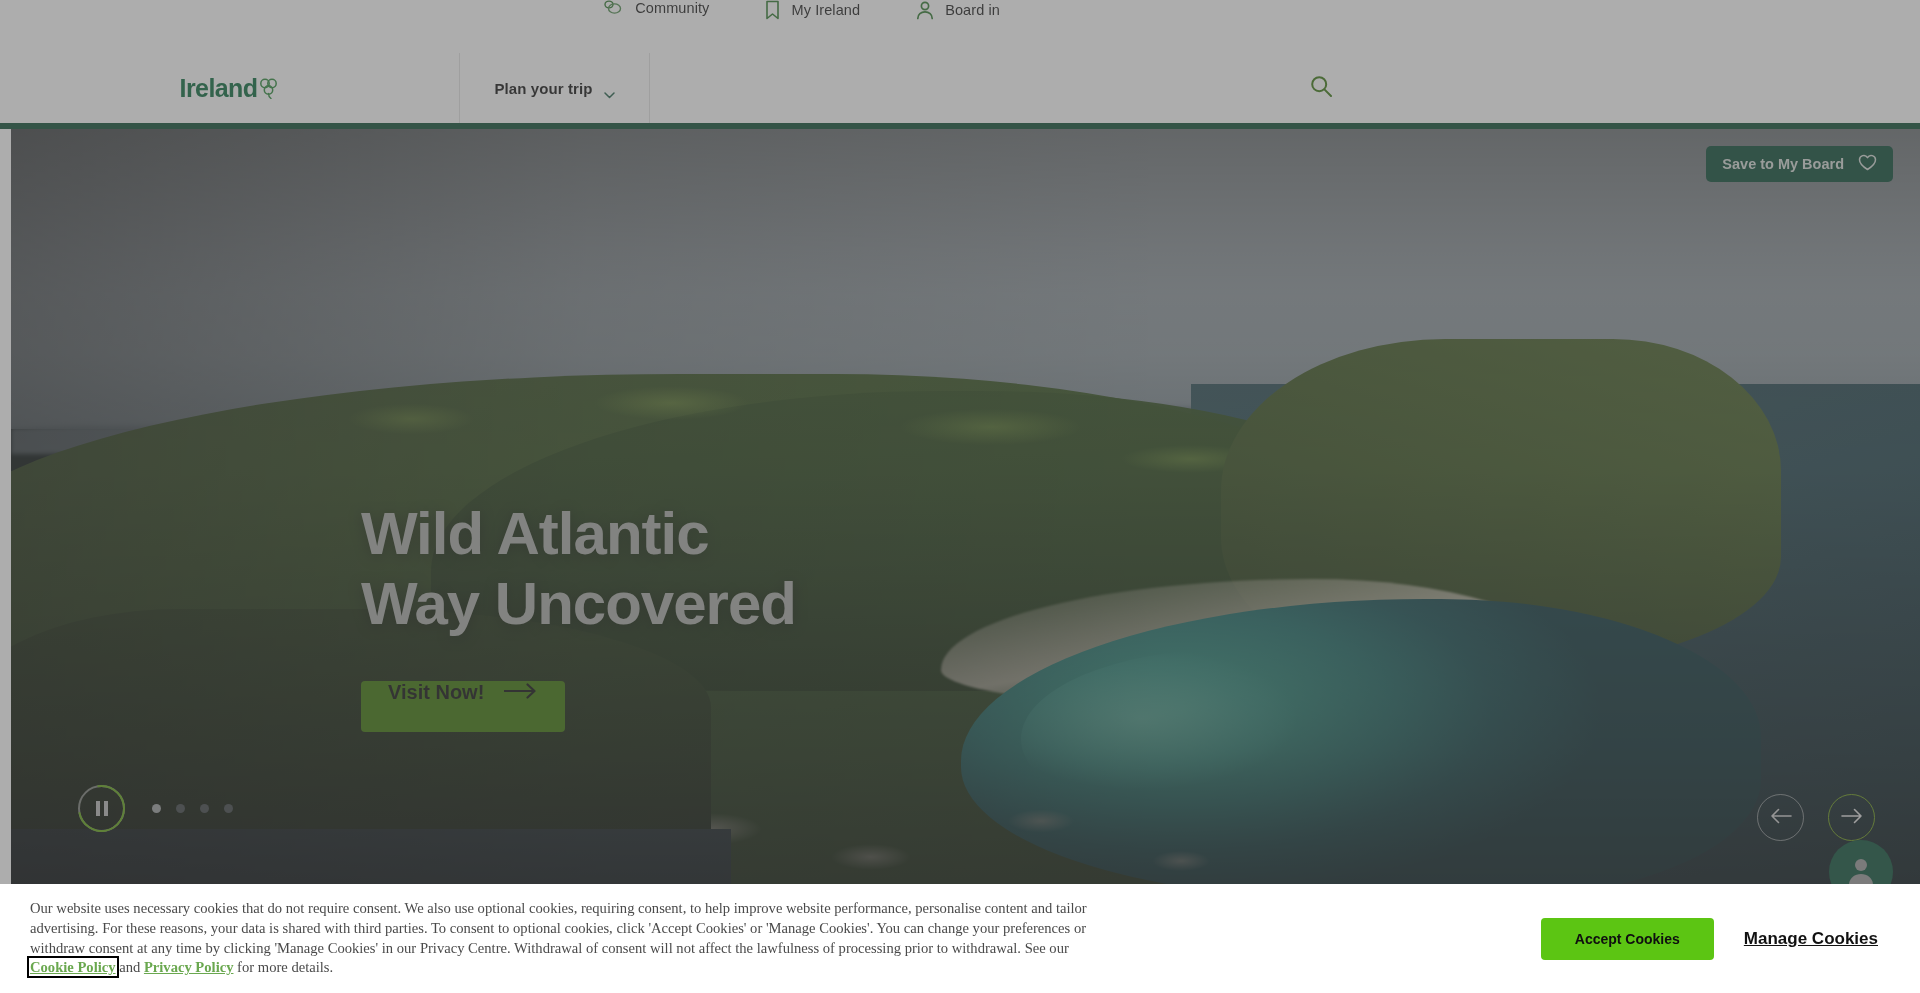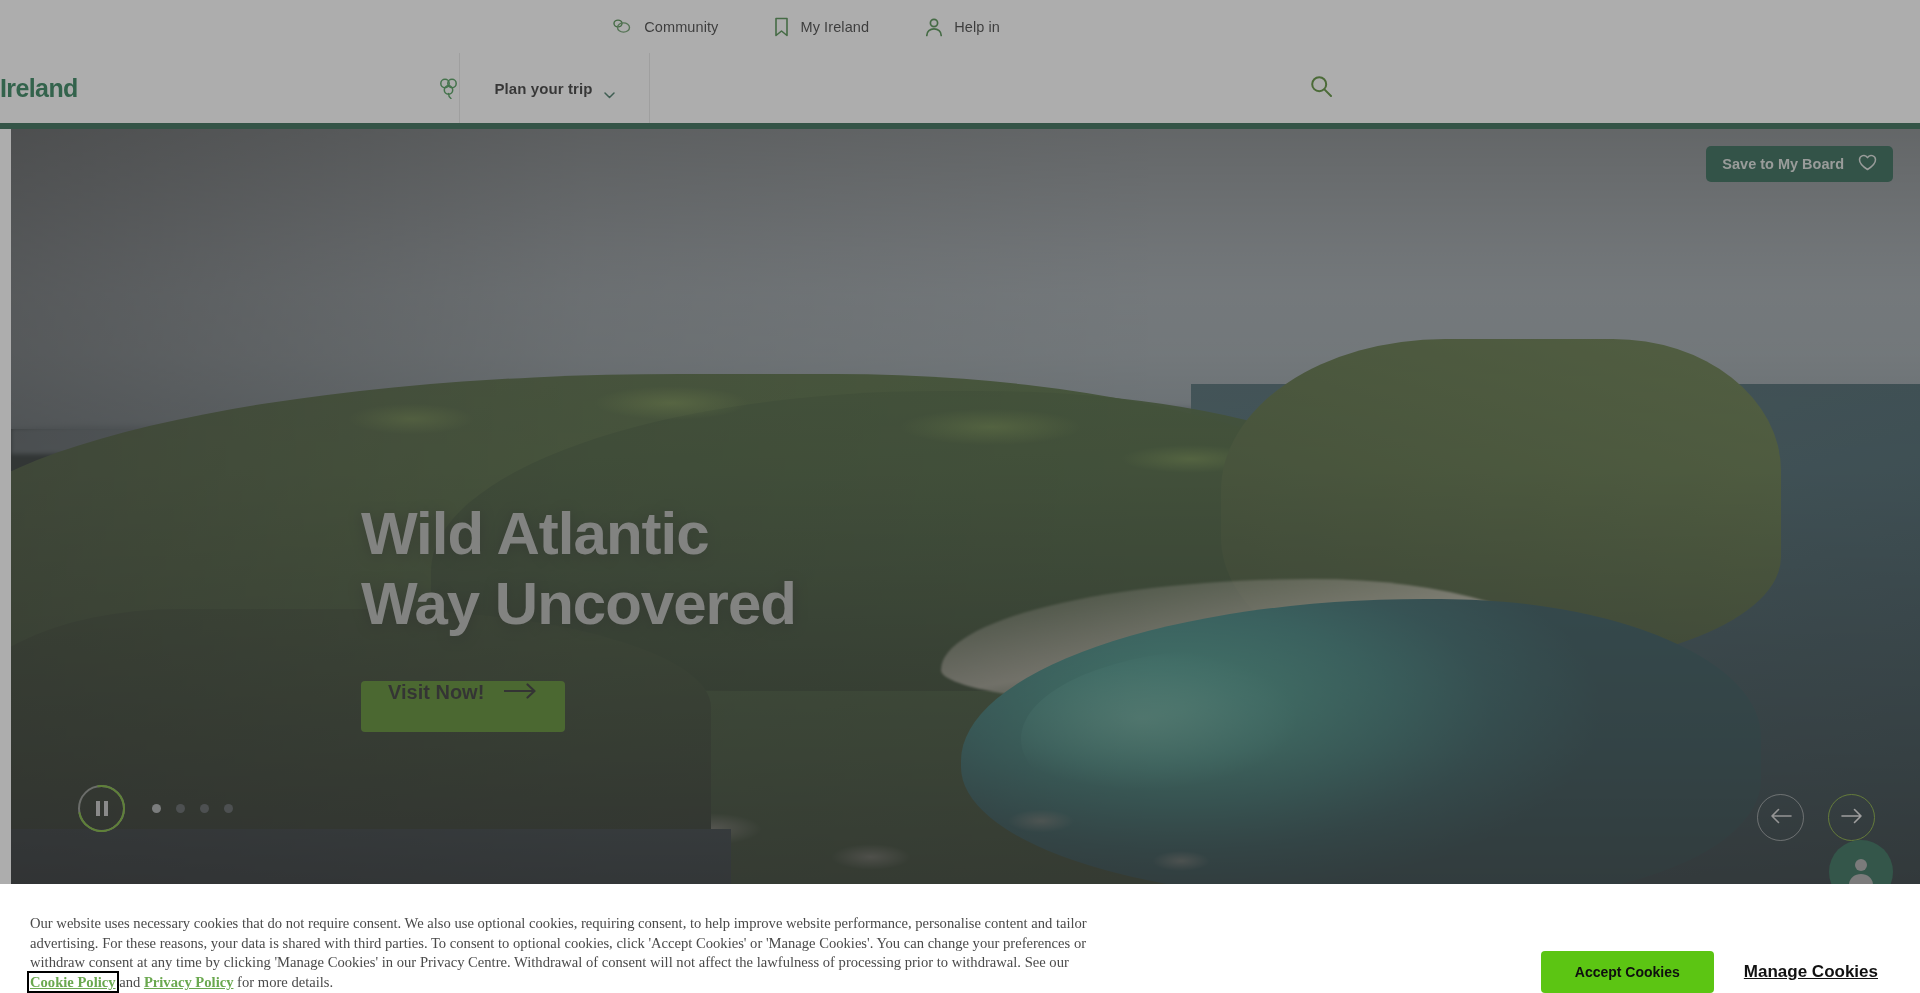--- a/index.html
+++ b/index.html
@@ -14,37 +14,37 @@
   
   #dim-overlay {
     position: absolute; left: 0; top: 0; width: 1920px; height: 884px;
     background: rgba(92,92,92,0.50); z-index: 60; pointer-events: none;
   }
 
   
   #utility-bar {
     position: absolute; left: 0; top: 0; width: 1760px; height: 53px;
     background: #ffffff; z-index: 20;
-    display: flex; align-items: center; justify-content: flex-end;
+    display: flex; align-items: flex-start; justify-content: flex-end;
     padding-right: 760px;
   }
   .util-item {
     display: flex; align-items: center; gap: 11px;
     margin-left: 56px; cursor: pointer;
   }
   .util-label { font-size: 14.5px; color: #1c1c1c; letter-spacing: .1px; }
   .util-ico { display: flex; align-items: center; }
 
   
   #main-nav {
     position: absolute; left: 0; top: 53px; width: 1920px; height: 70px;
     background: #ffffff; z-index: 20; display: flex; align-items: stretch;
   }
   #logo-cell {
-    width: 460px; display: flex; align-items: center; justify-content: space-between;
+    width: 460px; display: flex; align-items: center; justify-content: center;
     border-right: 1px solid #e3e3e3; cursor: pointer;
   }
   #logo-text {
     font-size: 25px; font-weight: bold; color: #0a6b3d;
     letter-spacing: -0.6px; display: flex; align-items: center;
   }
   .nav-cell {
     display: flex; align-items: center; justify-content: center; gap: 11px;
     padding: 0 28px; border-right: 1px solid #e3e3e3; cursor: pointer;
     min-width: 190px;
@@ -214,21 +214,21 @@
   
   #chat-widget {
     position: absolute; right: 38px; bottom: -20px; width: 64px; height: 64px;
     border-radius: 50%; background: #0c5138; z-index: 15;
     display: flex; align-items: center; justify-content: center; cursor: pointer;
   }
 
   
   #cookie-banner {
     position: absolute; left: 0; top: 884px; width: 1920px; height: 109px;
-    background: #ffffff; z-index: 70; display: flex; align-items: flex-end;
+    background: #ffffff; z-index: 70; display: flex; align-items: center;
   }
   #cookie-text {
     width: 1060px; margin-left: 30px;
     font-family: "Liberation Serif", serif;
     font-size: 14.6px; line-height: 19.8px; color: #4a4a4a;
   }
   .cookie-link {
     color: #6aa84f; font-weight: bold; text-decoration: underline; cursor: pointer;
   }
   .cookie-link.focused { outline: 2px solid #000; outline-offset: 1px; }
@@ -353,21 +353,21 @@
       </span>
       <span class="util-label">My Ireland</span>
     </div>
     <div class="util-item">
       <span class="util-ico">
         <svg width="18" height="20" viewBox="0 0 18 20" fill="none">
           <circle cx="9" cy="6" r="3.6" stroke="#2f7a2f" stroke-width="1.7"></circle>
           <path d="M1.8 18.5c0-4 3.2-6.6 7.2-6.6s7.2 2.6 7.2 6.6" stroke="#2f7a2f" stroke-width="1.7" stroke-linecap="round"></path>
         </svg>
       </span>
-      <span class="util-label">Help in</span>
+      <span class="util-label">Board in</span>
     </div>
   </div>
 
   <div id="main-nav">
     <div id="logo-cell">
       <span id="logo-text">Ireland</span>
       <span style="margin-left:1px;display:flex;">
         <svg width="21" height="22" viewBox="0 0 21 22" fill="none">
           <circle cx="7" cy="6.5" r="4.2" stroke="#2e8b3d" stroke-width="1.5"></circle>
           <circle cx="14" cy="6.5" r="4.2" stroke="#2e8b3d" stroke-width="1.5"></circle>

